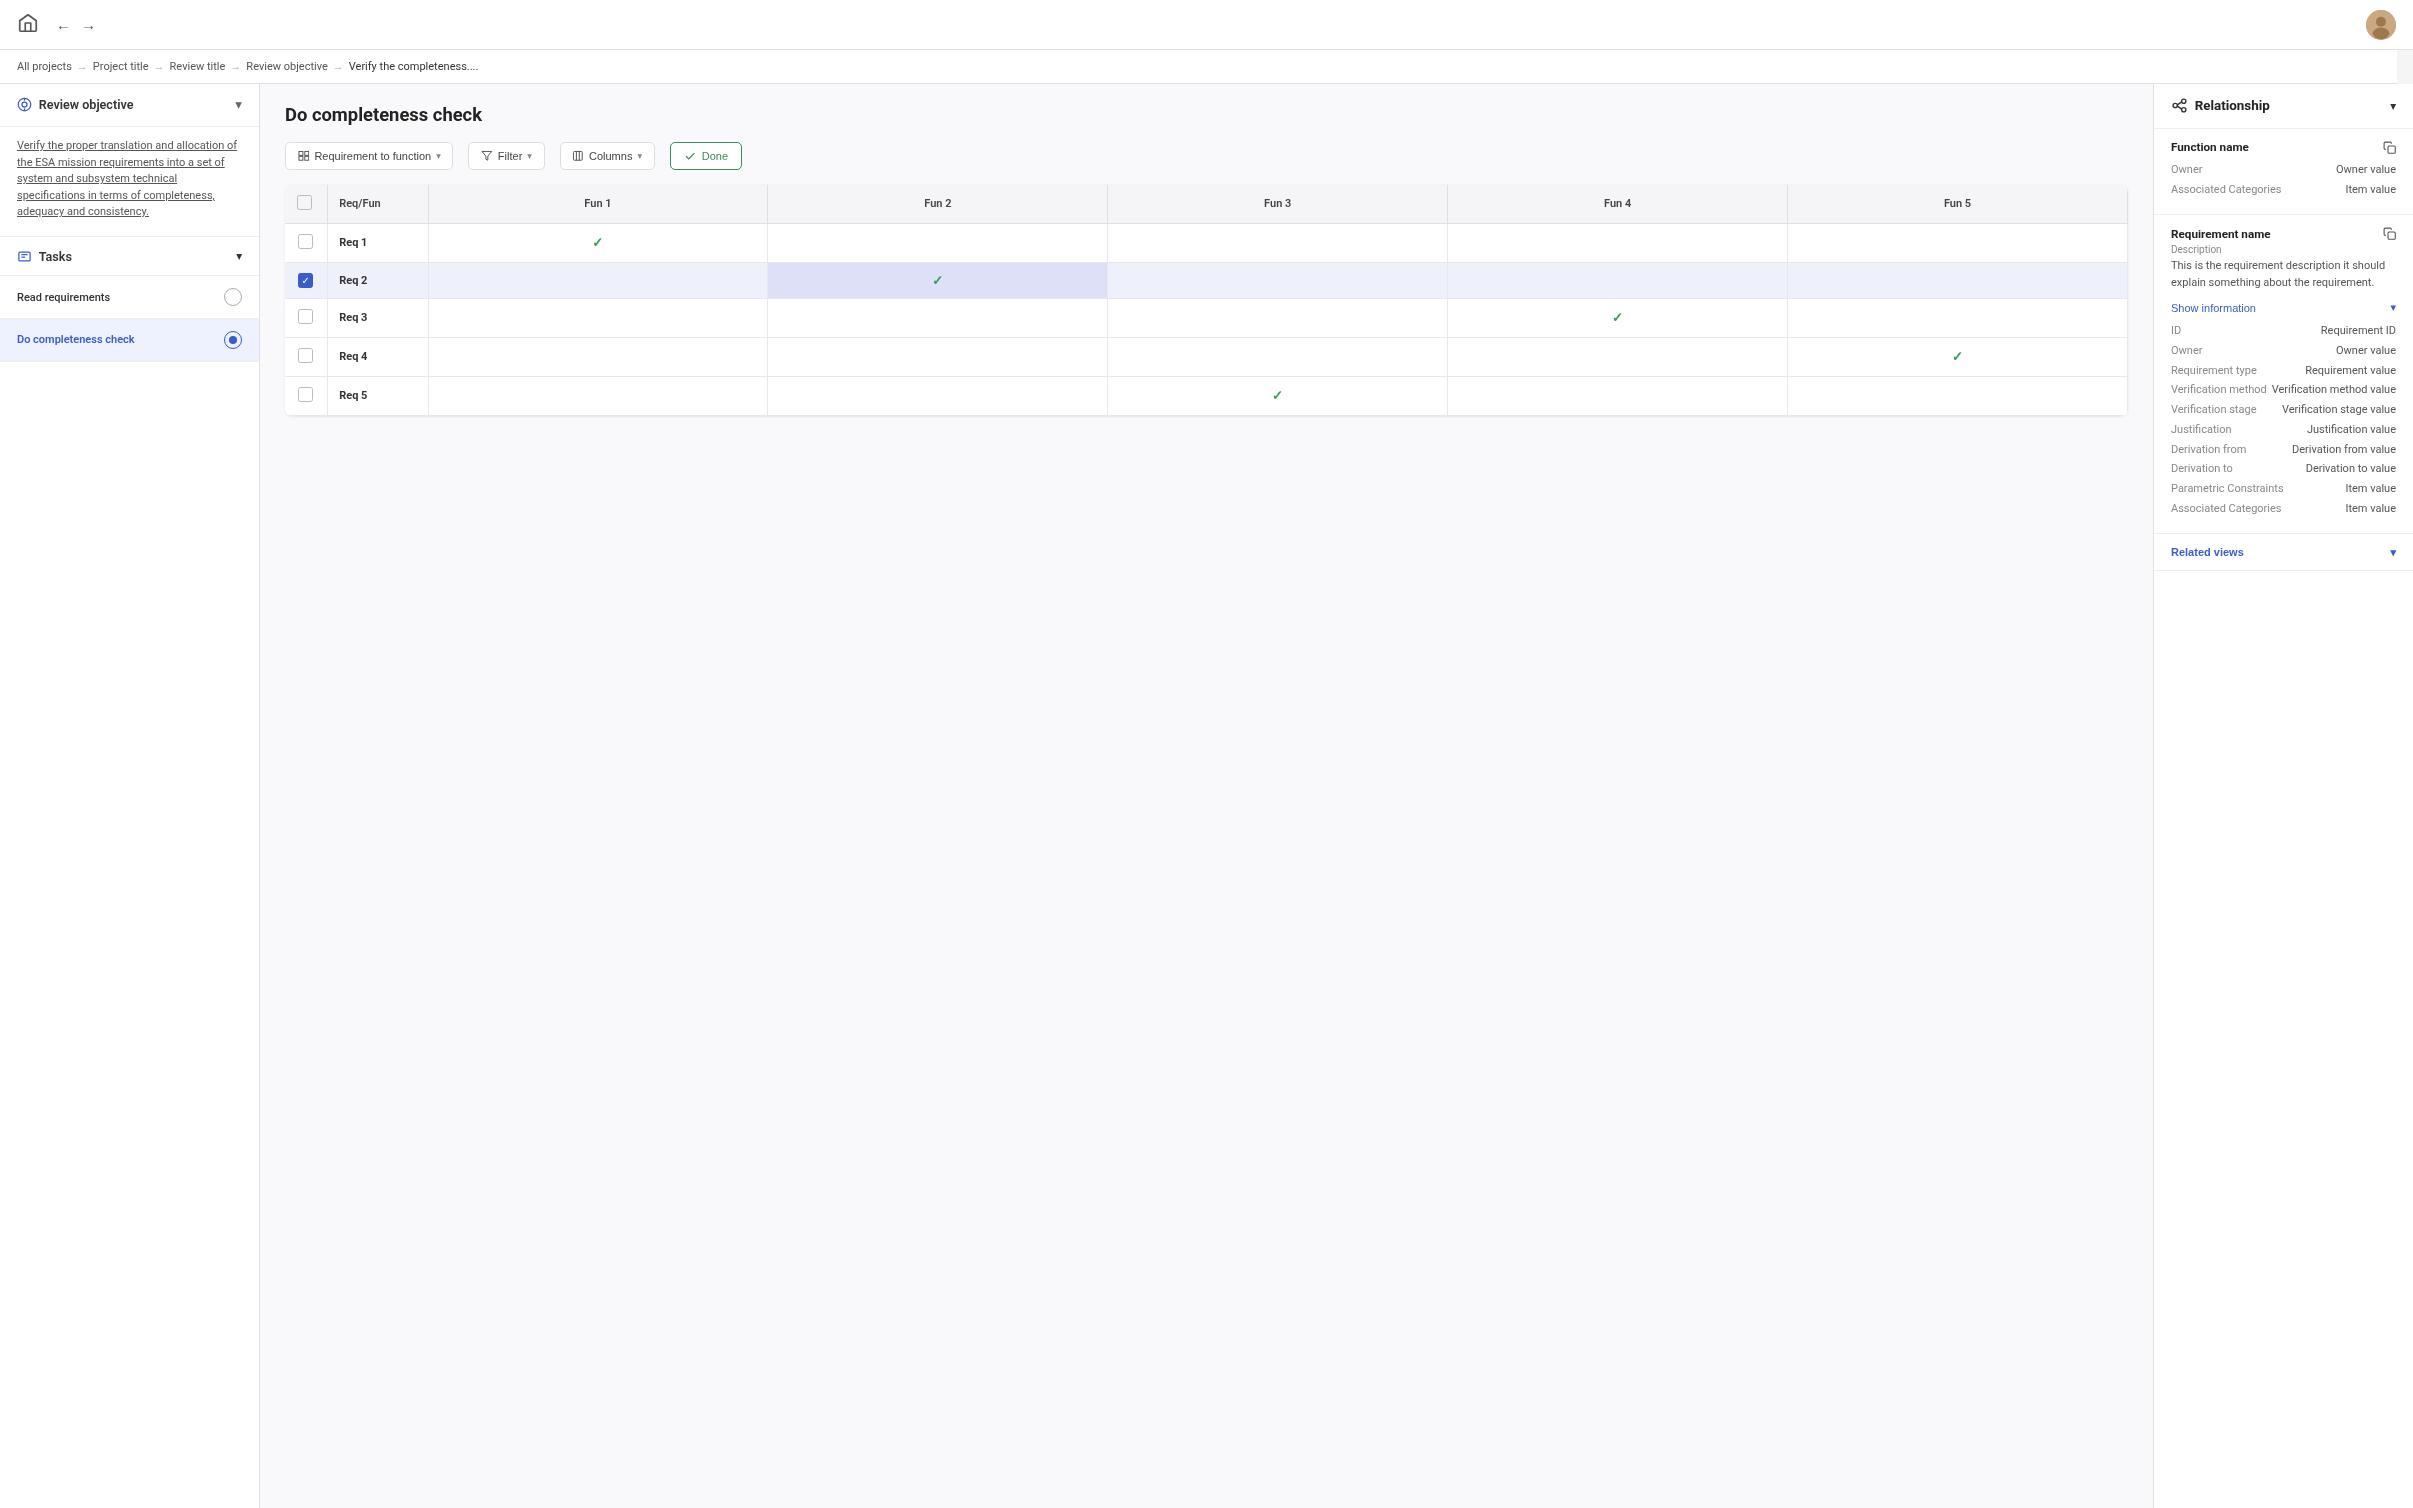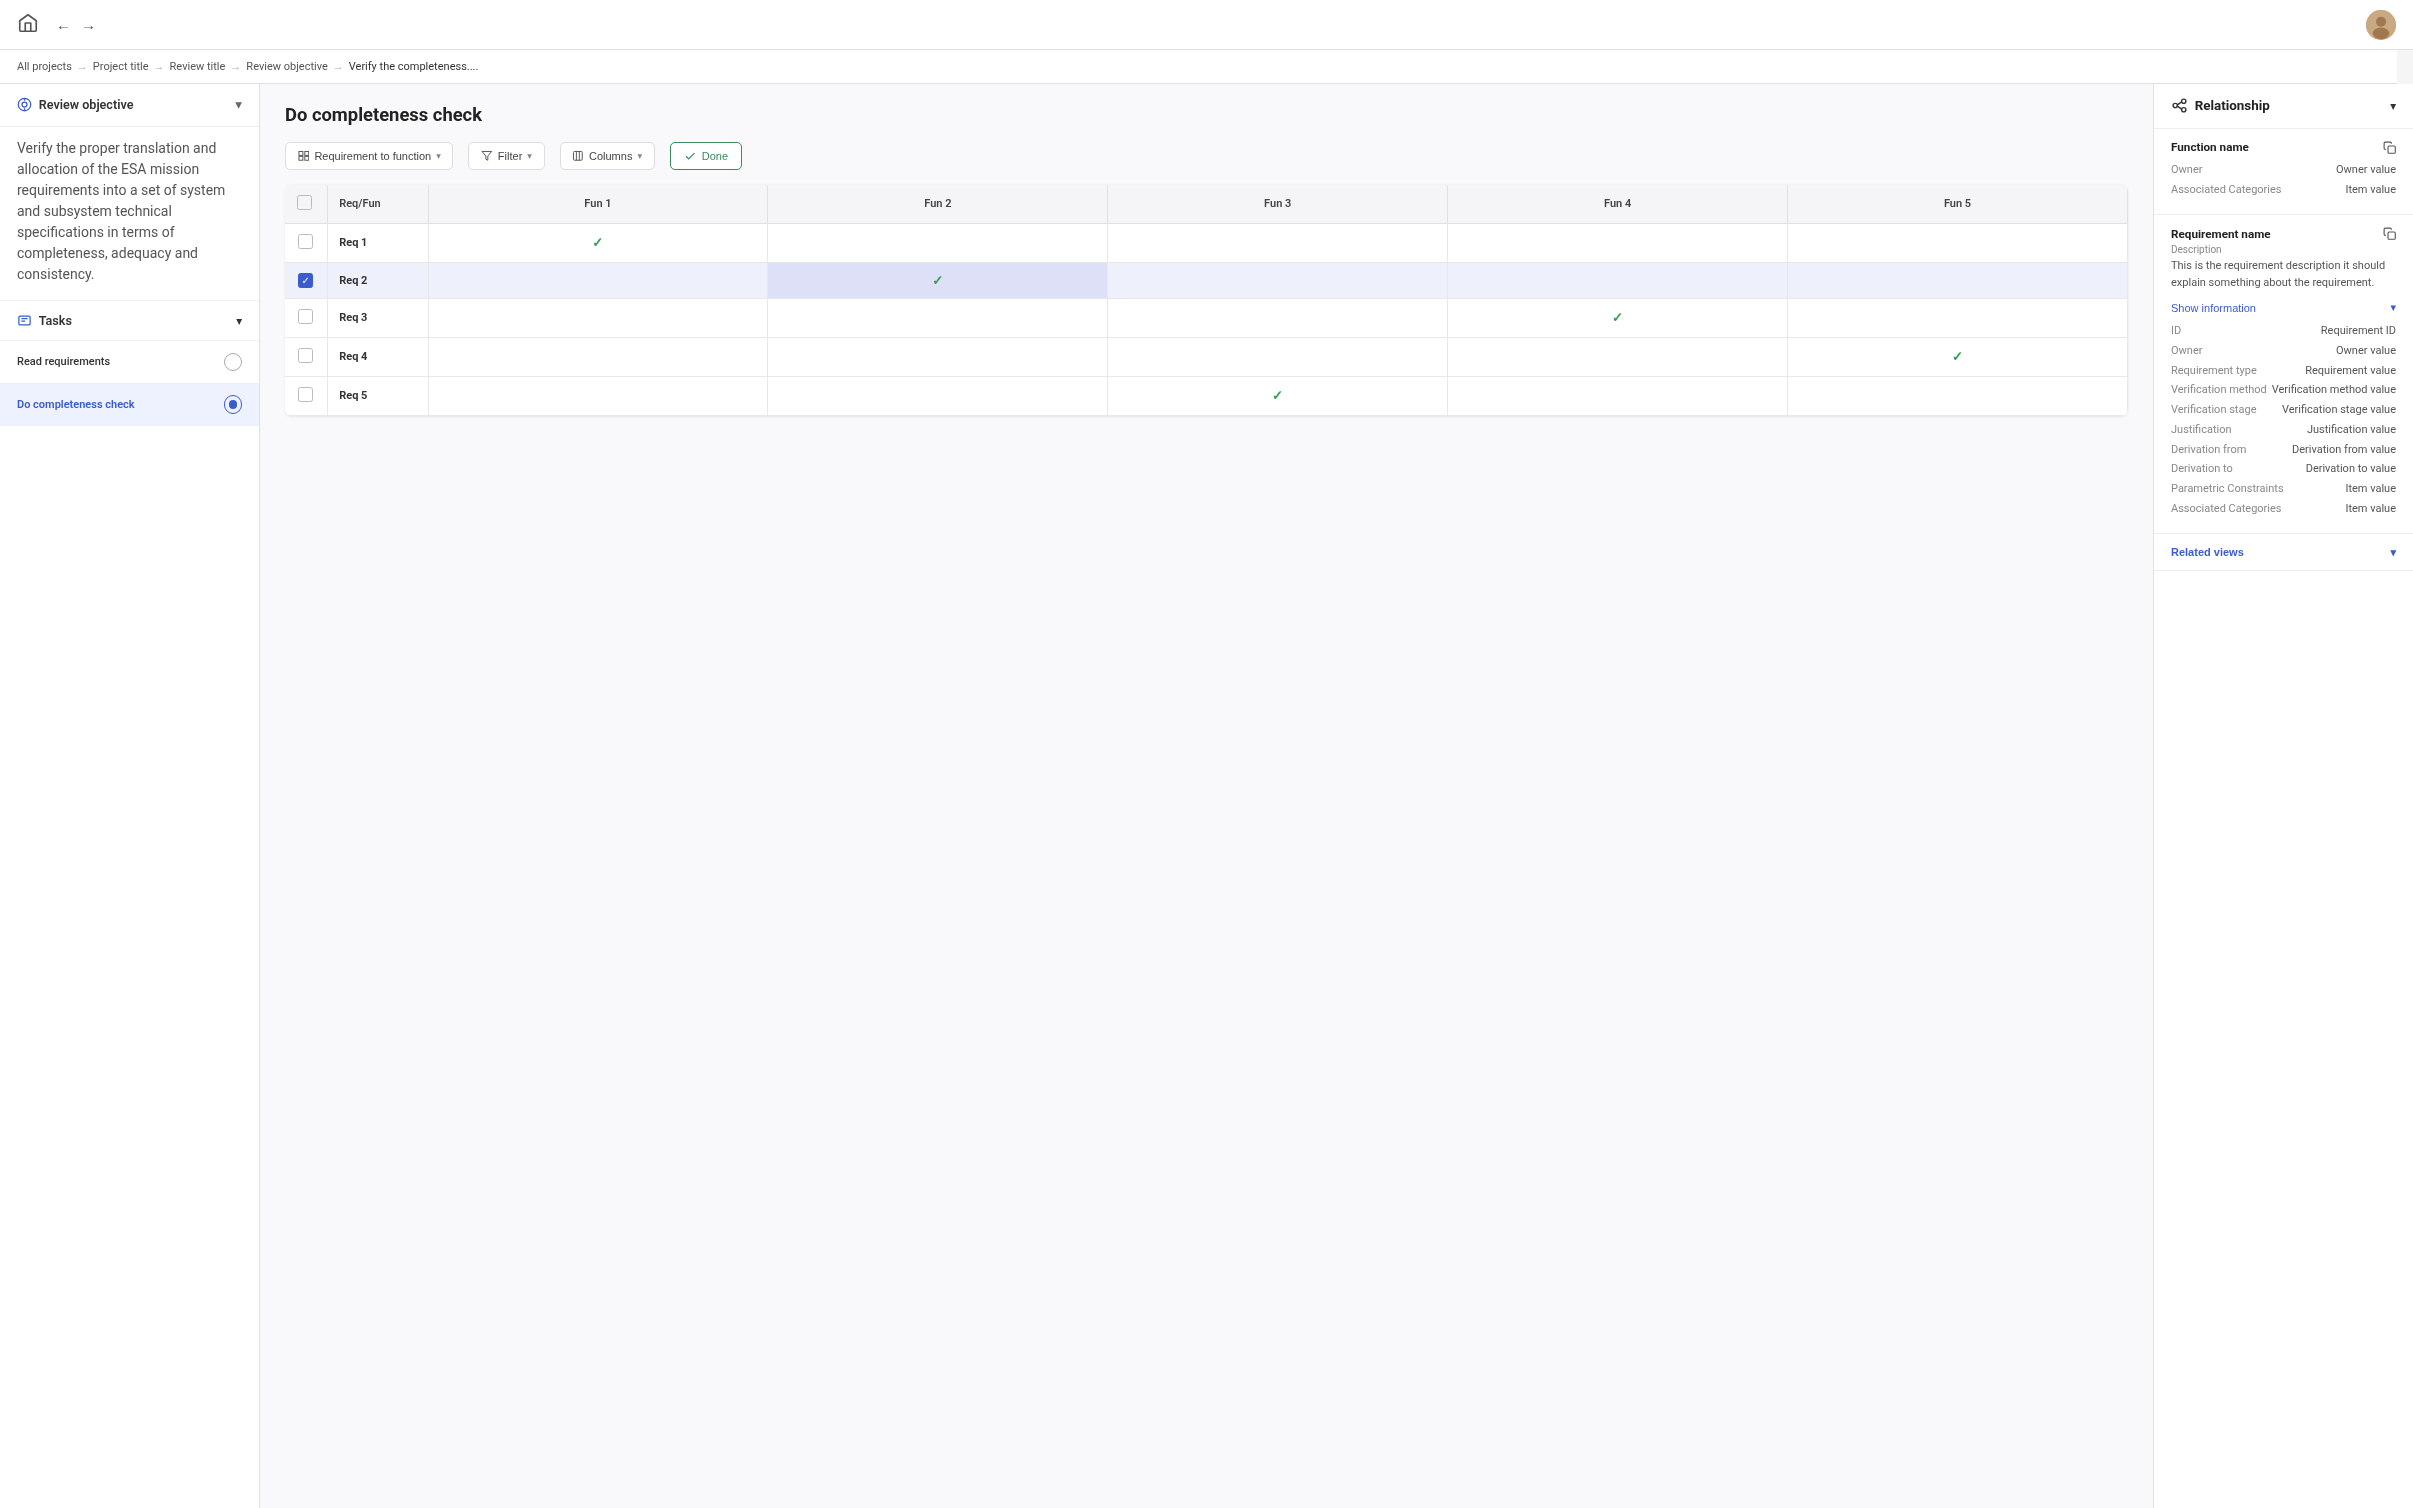--- a/index.html
+++ b/index.html
@@ -46,22 +46,23 @@
       display: flex; align-items: center; justify-content: space-between;
       padding: 13.4px 17px; cursor: pointer; border-bottom: 0.8px solid #eee;
     }
     .sidebar-section-header .section-title {
       display: flex; align-items: center; gap: 6.7px;
       font-weight: 600; font-size: 12.6px; color: #333;
     }
     .sidebar-section-header .chevron { color: #666; font-size: 13.4px; }
 
     .sidebar-objective-text {
-      padding: 11.7px 17px 15px; font-size: 14px; color: #555; line-height: 1.5;
+      padding: 11.7px 17px 15px; font-size: 11px; color: #555; line-height: 1.5;
       border-bottom: 0.8px solid #eee;
+      text-decoration: underline;
     }
 
     .tasks-header {
       display: flex; align-items: center; justify-content: space-between;
       padding: 11.7px 17px; cursor: pointer; border-bottom: 0.8px solid #eee;
     }
     .tasks-header .section-title {
       display: flex; align-items: center; gap: 6.7px;
       font-weight: 600; font-size: 12.6px; color: #333;
     }

